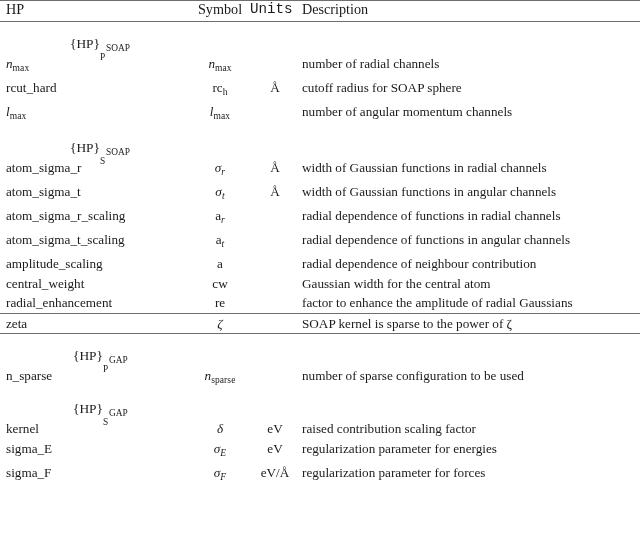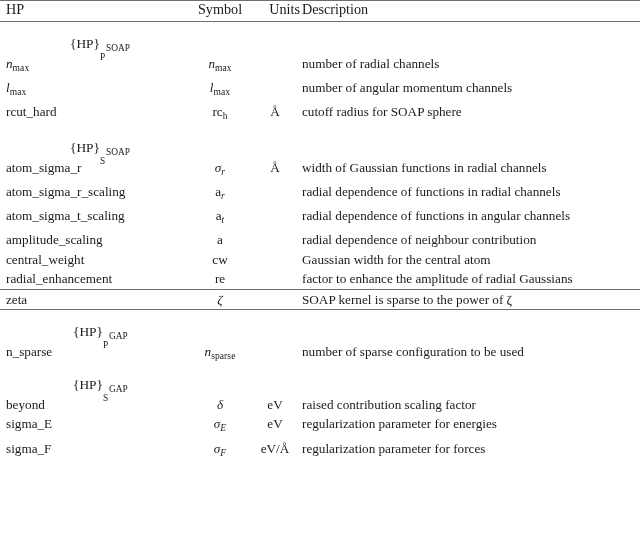--- a/index.html
+++ b/index.html
@@ -34,21 +34,21 @@
   thead th {
     font-weight: normal;
     font-size: 14.2px;
     padding: 0 0 3px 0;
     text-align: left;
     vertical-align: bottom;
     line-height: 17px;
   }
   th.th-hp    { padding-left: 6px; }
   th.th-sym   { text-align: center; }
-  th.th-units { text-align: right; }
+  th.th-units { text-align: left; font-family: Liberation Mono, monospace; }
   th.th-desc  { text-align: left; padding-left: 2px; }
 
   .rule-top    { border-top: 1.6px solid #6e6e6e; }
   .rule-head   { border-bottom: 1.9px solid #6e6e6e; }
   .rule-mid    { border-top: 1.5px solid #6e6e6e; }
 
   tbody td {
     padding: 0;
     line-height: 19.4px;
     vertical-align: baseline;
@@ -135,47 +135,53 @@
           <td class="cell-units"></td>
           <td class="cell-desc"></td>
         </tr>
         <tr>
           <td class="cell-hp"><span class="mi">n</span><span class="sub">max</span></td>
           <td class="cell-sym"><span class="mi">n</span><span class="sub">max</span></td>
           <td class="cell-units"></td>
           <td class="cell-desc">number of radial channels</td>
         </tr>
         <tr>
-          <td class="cell-hp"><span class="mi">l</span><span class="sub">max</span></td>
-          <td class="cell-sym"><span class="mi">l</span><span class="sub">max</span></td>
-          <td class="cell-units"></td>
-          <td class="cell-desc">number of angular momentum channels</td>
-        </tr>
-        <tr>
           <td class="cell-hp">rcut_hard</td>
           <td class="cell-sym"><span class="mupright">rc</span><span class="sub">h</span></td>
           <td class="cell-units">Å</td>
           <td class="cell-desc">cutoff radius for SOAP sphere</td>
         </tr>
+        <tr>
+          <td class="cell-hp"><span class="mi">l</span><span class="sub">max</span></td>
+          <td class="cell-sym"><span class="mi">l</span><span class="sub">max</span></td>
+          <td class="cell-units"></td>
+          <td class="cell-desc">number of angular momentum channels</td>
+        </tr>
         <tr class="spacer-row">
           <td colspan="4"></td>
         </tr>
         <tr class="group-row">
           <td class="cell-hp"><span class="group-label">{HP}<span class="supsub"><span class="s-up">SOAP</span><span class="s-dn">S</span></span><span style="display:inline-block;width:24px"></span></span></td>
           <td class="cell-sym"></td>
           <td class="cell-units"></td>
           <td class="cell-desc"></td>
         </tr>
         <tr>
           <td class="cell-hp">atom_sigma_r</td>
           <td class="cell-sym"><span class="mi">σ</span><span class="sub it">r</span></td>
           <td class="cell-units">Å</td>
           <td class="cell-desc">width of Gaussian functions in radial channels</td>
         </tr>
         <tr>
+          <td class="cell-hp">atom_sigma_t</td>
+          <td class="cell-sym"><span class="mi">σ</span><span class="sub it">t</span></td>
+          <td class="cell-units">Å</td>
+          <td class="cell-desc">width of Gaussian functions in angular channels</td>
+        </tr>
+        <tr>
           <td class="cell-hp">atom_sigma_r_scaling</td>
           <td class="cell-sym"><span class="mupright">a</span><span class="sub it">r</span></td>
           <td class="cell-units"></td>
           <td class="cell-desc">radial dependence of functions in radial channels</td>
         </tr>
         <tr>
           <td class="cell-hp">atom_sigma_t_scaling</td>
           <td class="cell-sym"><span class="mupright">a</span><span class="sub it">t</span></td>
           <td class="cell-units"></td>
           <td class="cell-desc">radial dependence of functions in angular channels</td>
@@ -231,21 +237,21 @@
           <td class="cell-units"></td>
           <td class="cell-desc">number of sparse configuration to be used</td>
         </tr>
         <tr class="group-row tight">
           <td class="cell-hp"><span class="group-label">{HP}<span class="supsub"><span class="s-up">GAP</span><span class="s-dn">S</span></span><span style="display:inline-block;width:18px"></span></span></td>
           <td class="cell-sym"></td>
           <td class="cell-units"></td>
           <td class="cell-desc"></td>
         </tr>
         <tr>
-          <td class="cell-hp">beyond</td>
+          <td class="cell-hp">kernel</td>
           <td class="cell-sym"><span class="mi">δ</span></td>
           <td class="cell-units">eV</td>
           <td class="cell-desc">raised contribution scaling factor</td>
         </tr>
         <tr>
           <td class="cell-hp">sigma_E</td>
           <td class="cell-sym"><span class="mi">σ</span><span class="sub it">E</span></td>
           <td class="cell-units">eV</td>
           <td class="cell-desc">regularization parameter for energies</td>
         </tr>

